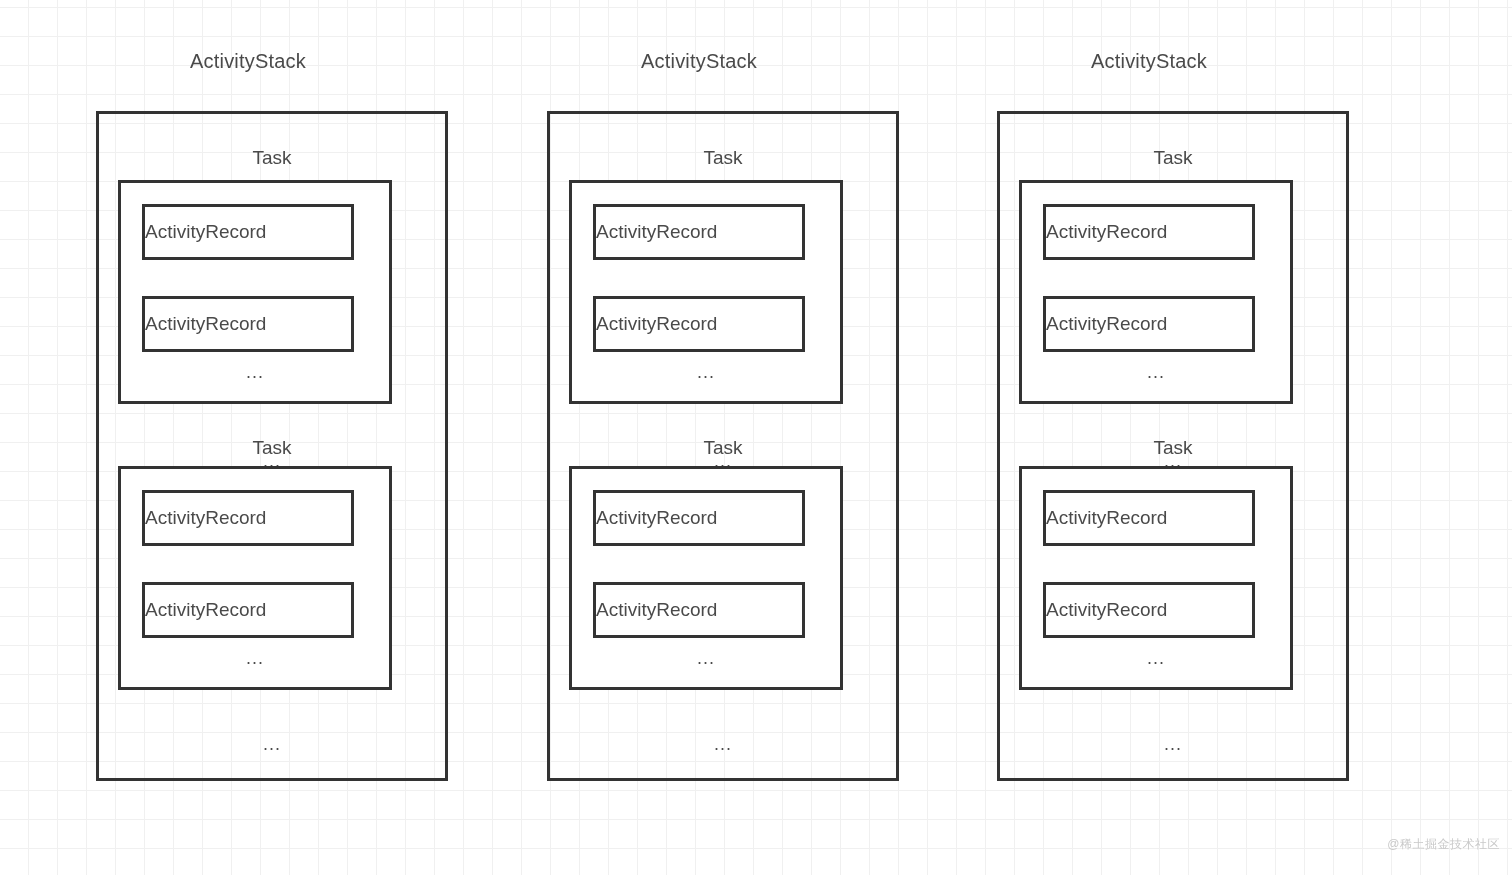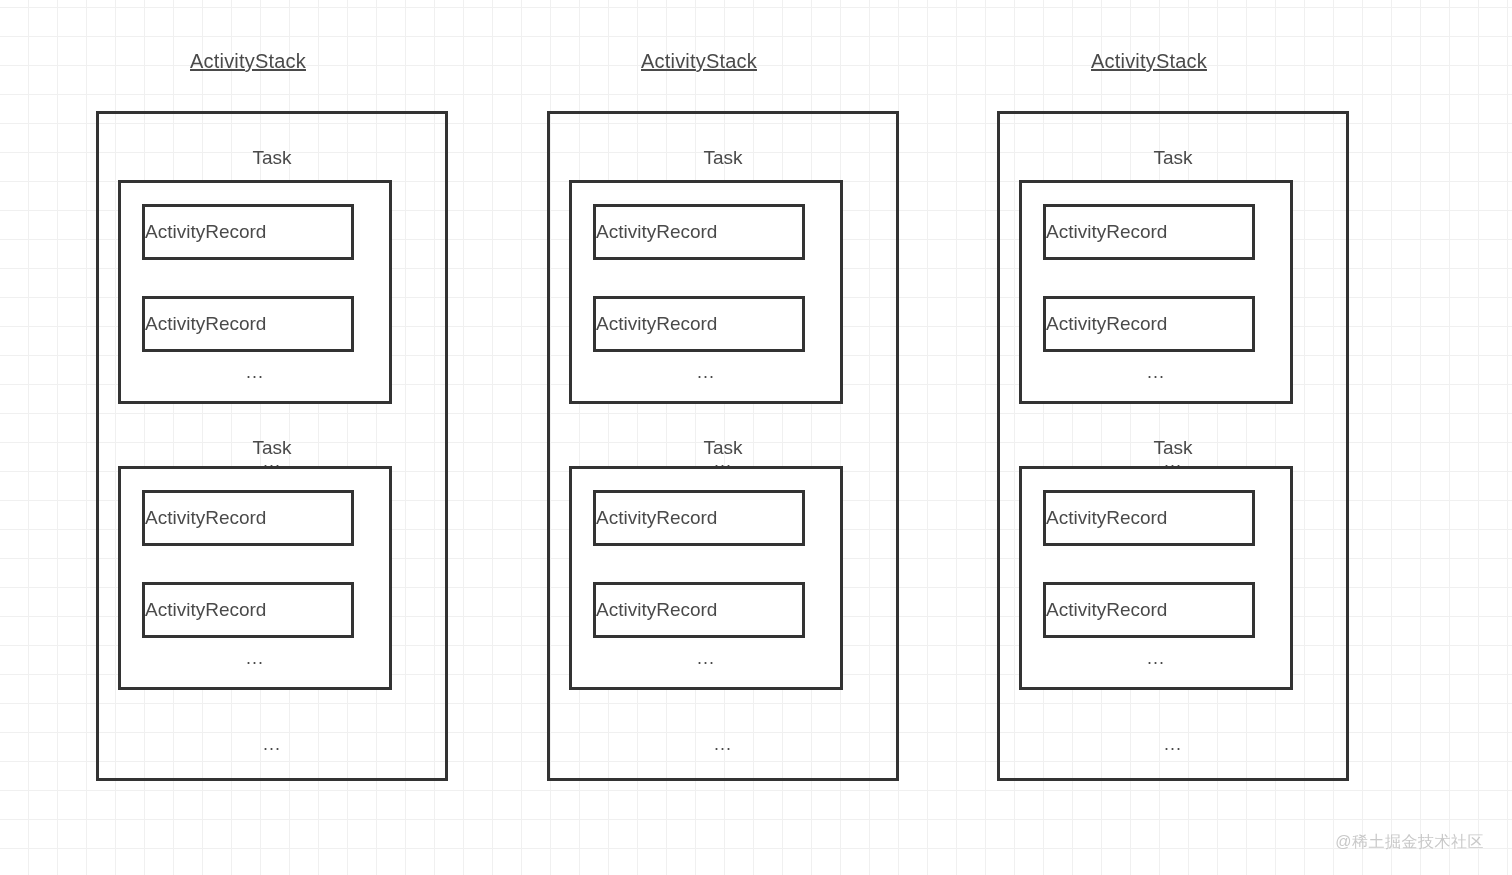--- a/index.html
+++ b/index.html
@@ -34,21 +34,20 @@
   .stack-title {
     position: absolute;
     top: 50px;
     left: 0;
     width: 336px;
     text-align: center;
     font-size: 20px;
     color: #4a4a4a;
     letter-spacing: 0.2px;
     white-space: nowrap;
-    text-decoration: underline;
   }
 
   .stack-box {
     position: absolute;
     top: 111px;
     left: 16px;
     width: 352px;
     height: 670px;
     border: 3px solid #333333;
     box-sizing: border-box;
@@ -131,23 +130,23 @@
     width: 100%;
     bottom: 18px;
     text-align: center;
     font-size: 18px;
     color: #4a4a4a;
     letter-spacing: 1px;
   }
 
   .watermark {
     position: absolute;
-    right: 28px;
+    right: 12px;
     bottom: 22px;
-    font-size: 16px;
+    font-size: 12px;
     color: #c9c9c9;
     white-space: nowrap;
     letter-spacing: 0.5px;
     text-align: center;
   }
 </style>
 </head>
 <body>
 
 <div id="canvas">

